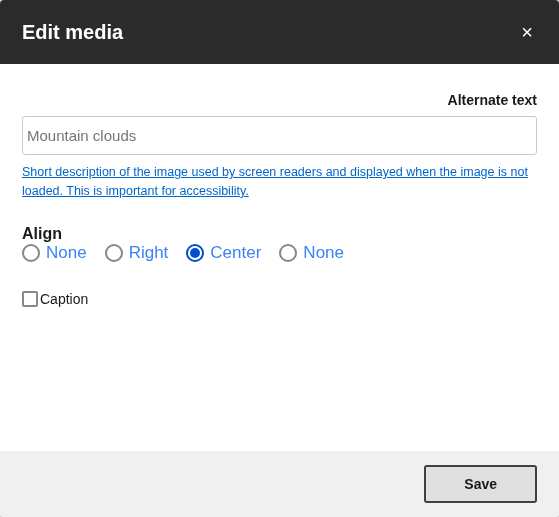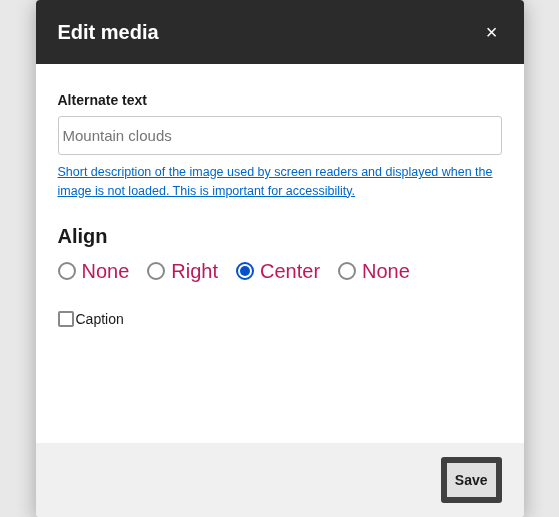--- a/index.html
+++ b/index.html
@@ -11,21 +11,21 @@
     body {
       font-family: -apple-system, BlinkMacSystemFont, 'Segoe UI', sans-serif;
       background: #e8e8e8;
       display: flex;
       align-items: center;
       justify-content: center;
       min-height: 100vh;
     }
 
     .dialog {
-      width: 488px;
+      width: 559px;
       min-height: 517px;
       background: #ffffff;
       border-radius: 4px;
       overflow: hidden;
       display: flex;
       flex-direction: column;
       box-shadow: 0 4px 20px rgba(0,0,0,0.3);
     }
 
     .dialog-header {
@@ -63,20 +63,21 @@
       flex: 1;
       display: flex;
       flex-direction: column;
     }
 
     .field-label {
       font-size: 14px;
       font-weight: 700;
       color: #1a1a1a;
       margin-bottom: 8px;
+      text-align: right;
     }
 
     .text-input {
       width: 100%;
       border: 1px solid #c8c8c8;
       border-radius: 3px;
       padding: 10px 4px;
       font-size: 15px;
       color: #aaa;
       outline: none;
@@ -89,24 +90,23 @@
       color: #0066cc;
       line-height: 1.5;
       text-decoration: underline;
     }
 
     .section-divider {
       margin-top: 24px;
     }
 
     .align-label {
-      font-size: 20px;
+      font-size: 16px;
       font-weight: 700;
       color: #1a1a1a;
-      margin-bottom: 12px;
     }
 
     .radio-group {
       display: flex;
       align-items: center;
       gap: 18px;
     }
 
     .radio-item {
       display: flex;
@@ -137,22 +137,22 @@
       top: 50%;
       left: 50%;
       transform: translate(-50%, -50%);
       width: 10px;
       height: 10px;
       background: #0052cc;
       border-radius: 50%;
     }
 
     .radio-item label {
-      font-size: 20px;
-      color: #be185d;
+      font-size: 17px;
+      color: #3b82f6;
       cursor: pointer;
     }
 
     .caption-section {
       margin-top: 28px;
       display: flex;
       align-items: center;
       gap: 2px;
     }
 
@@ -181,23 +181,23 @@
     .dialog-footer {
       background: #f0f0f0;
       padding: 14px 22px;
       display: flex;
       justify-content: flex-end;
       flex-shrink: 0;
     }
 
     .save-btn {
       background: #e0e0e0;
-      border: 6px solid #404040;
+      border: 2px solid #404040;
       border-radius: 3px;
-      padding: 9px 8px;
+      padding: 9px 38px;
       font-size: 14px;
       font-weight: 600;
       color: #1a1a1a;
       cursor: pointer;
       font-family: inherit;
     }
   </style>
 </head>
 <body>
 

